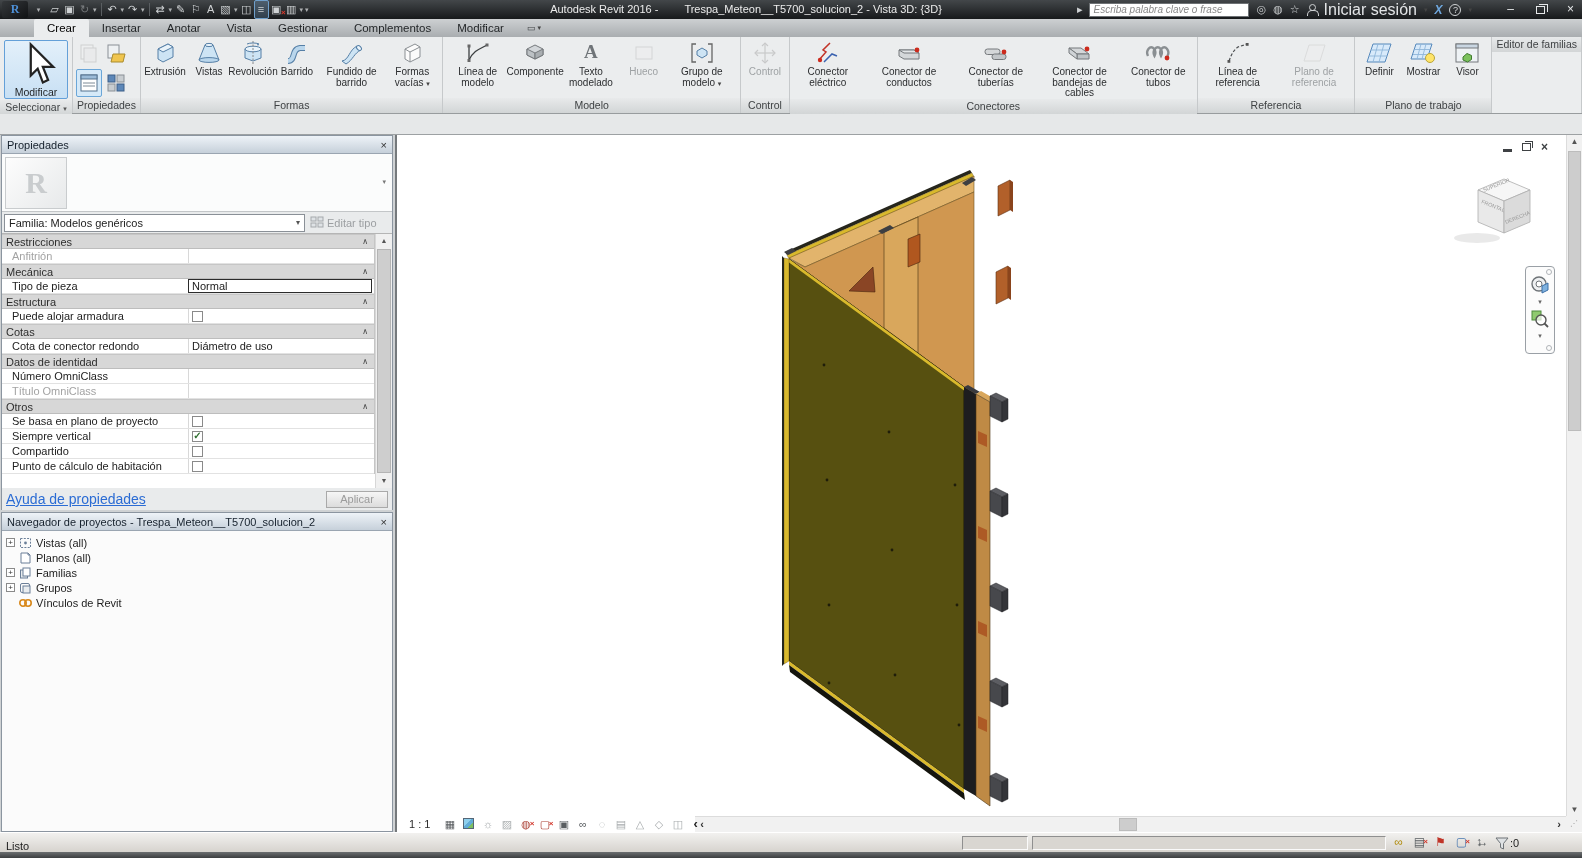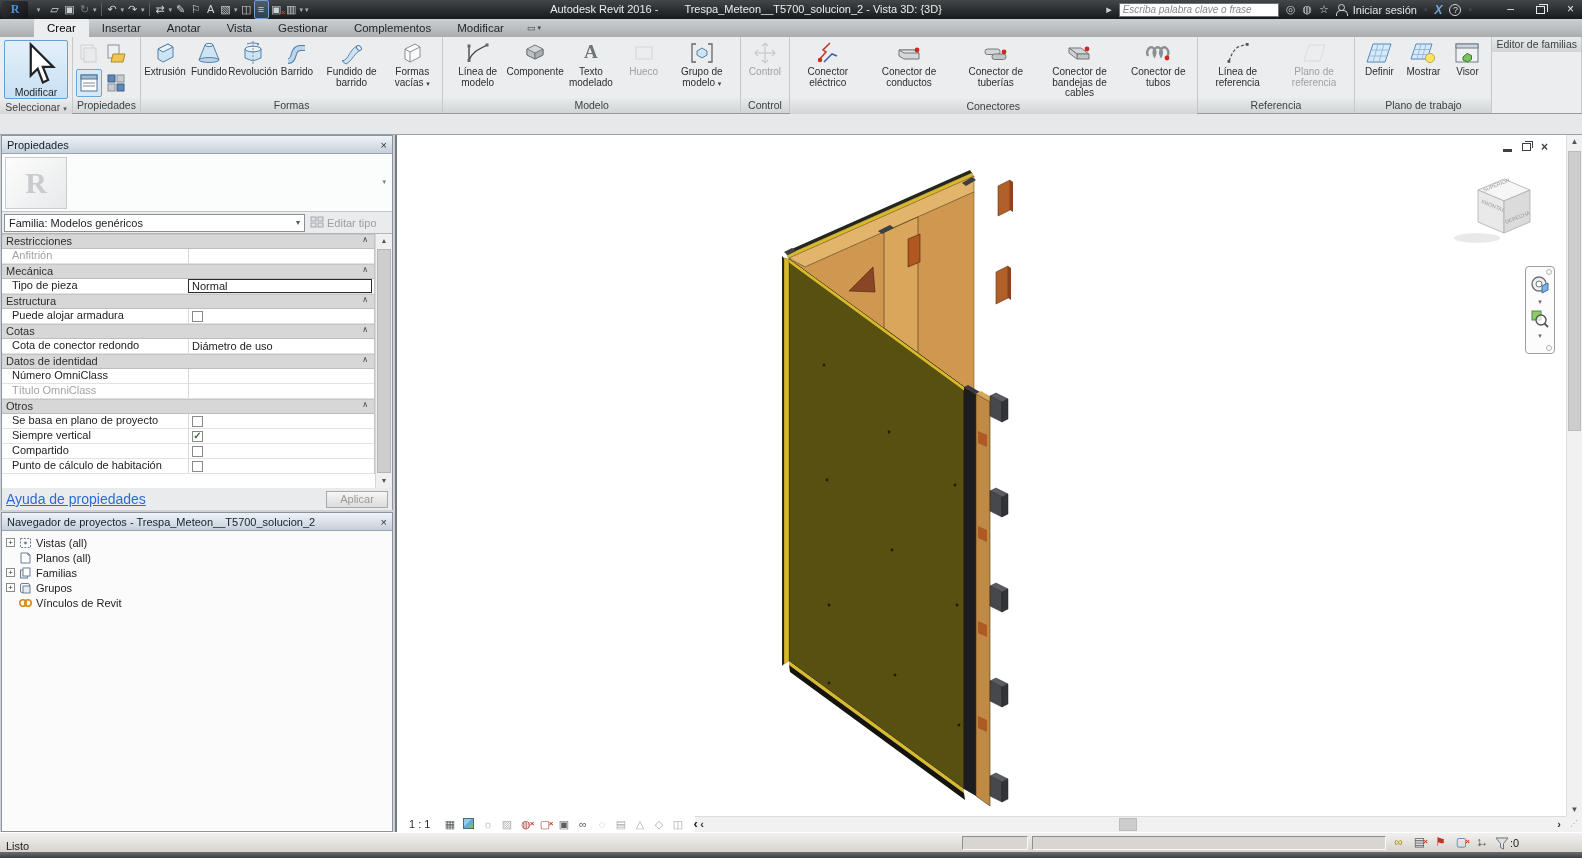--- a/index.html
+++ b/index.html
@@ -25,21 +25,21 @@
     text-align:center;color:#ececec;font-size:11px;white-space:nowrap;pointer-events:none;}
   .title-center .gap{display:inline-block;width:26px;}
   .infocenter{position:absolute;right:110px;top:0;height:19px;display:flex;align-items:center;gap:7px;}
   .infocenter .ic{color:#cfd2d4;font-size:11px;}
   .search-input{width:160px;height:14px;border:1px solid #6e7275;background:#fff;font-style:italic;
     color:#777;font-size:10px;padding:0 3px;font-family:"Liberation Sans",sans-serif;}
   .search-input::placeholder{color:#888;font-style:italic;}
   .person{position:relative;width:10px;height:11px;}
   .person:before{content:"";position:absolute;left:2.5px;top:0;width:5px;height:5px;border:1px solid #cfd2d4;border-radius:50%;}
   .person:after{content:"";position:absolute;left:0;top:6px;width:10px;height:5px;border:1px solid #cfd2d4;border-bottom:none;border-radius:5px 5px 0 0;}
-  .signin-label{color:#e2e4e6;font-size:11px;}
+  .signin-label{color:#e2e4e6;font-size:16px;}
   .xlogo{color:#6fa7dd;font-weight:bold;font-style:italic;font-size:12px;}
   .helpc{width:12px;height:12px;border:1px solid #cfd2d4;border-radius:50%;text-align:center;line-height:11px;font-size:9px;}
   .winbtns{position:absolute;right:8px;top:0;height:19px;display:flex;align-items:center;gap:22px;color:#e6e8ea;}
   .winbtns .wb{font-size:12px;line-height:19px;}
   .wb-restore{width:9px;height:8px;border:1px solid #e6e8ea;position:relative;}
   .wb-restore:before{content:"";position:absolute;left:2px;top:-3px;width:8px;height:7px;border:1px solid #e6e8ea;border-bottom:none;border-left:none;}
 
   
   .tabbar{position:absolute;left:0;top:19px;right:0;height:18px;
     background:linear-gradient(#cdd0d2,#a9adb0);display:flex;align-items:flex-end;padding-left:34px;text-align:center;}
@@ -88,21 +88,21 @@
   .thumb{width:62px;height:52px;margin-left:3px;border:1px solid #c9ccce;background:linear-gradient(135deg,#fdfdfd,#e7e9ea);
     display:flex;align-items:center;justify-content:center;font-family:"Liberation Serif",serif;
     font-size:30px;font-weight:bold;color:#c9ccce;}
   .preview .dd{position:absolute;right:6px;top:24px;color:#777;}
   .typesel-row{height:21px;display:flex;align-items:center;padding:1px 2px;gap:3px;background:#e9ebec;}
   .typesel{flex:1;height:18px;border:1px solid #8a9097;background:#fff;display:flex;align-items:center;padding:0 4px;font-size:11px;color:#222;}
   .typesel .dd{margin-left:auto;color:#555;font-size:8px;}
   .edit-type{width:82px;height:18px;display:flex;align-items:center;gap:3px;color:#9b9ea1;font-size:11px;padding-left:2px;}
   .grid{position:relative;background:#fff;border-top:1px solid #b5b5b5;}
   .grid-rows{margin-right:17px;border-right:1px solid #c5c5c5;}
-  .prow{height:15px;display:flex;border-bottom:1px solid #e2e2e2;background:#fff;}
+  .prow{height:15px;display:flex;align-items:center;border-bottom:1px solid #e2e2e2;background:#fff;}
   .prow.group{background:#d7d7d7;border-bottom:1px solid #bdbdbd;border-top:1px solid #c6c6c6;color:#2e2e2e;}
   .prow.group .glabel{padding-left:4px;}
   .prow.group .gchev{margin-left:auto;padding-right:6px;font-size:8px;color:#444;}
   .plabel{width:186px;padding-left:10px;color:#222;overflow:hidden;white-space:nowrap;}
   .plabel.dis{color:#a3a3a3;}
   .pvalue{flex:1;height:100%;border-left:1px solid #d8d8d8;display:flex;align-items:center;padding-left:3px;color:#222;position:relative;}
   .pvalue.sel{border:1.5px solid #2b2b2b;margin-right:2px;background:#fff;}
   .cb{width:11px;height:11px;border:1px solid #8a8a8a;background:#fff;display:flex;align-items:center;justify-content:center;
       font-size:10px;line-height:10px;color:#2f6f2f;font-weight:bold;}
   .gridscroll{position:absolute;right:0;top:0;bottom:0;width:17px;background:#f0f0f0;border-left:1px solid #d7d7d7;}
@@ -297,21 +297,21 @@
             <polygon points="8,9 18,4 23,7 13,12" fill="#e9f3fa" stroke="#557fa6"></polygon>
           </svg>
           <span class="rlabel">Extrusión</span>
         </div>
         <div class="rbtn">
           <svg class="ri" viewBox="0 0 30 26">
             <polygon points="11,5 19,5 25,20 5,20" fill="#cde4f4" stroke="#557fa6"></polygon>
             <ellipse cx="15" cy="5" rx="4" ry="1.6" fill="#e9f3fa" stroke="#557fa6"></ellipse>
             <ellipse cx="15" cy="20" rx="10" ry="2.4" fill="#b9d6ec" stroke="#557fa6"></ellipse>
           </svg>
-          <span class="rlabel">Fundido</span>
+          <span class="rlabel">Vistas</span>
         </div>
         <div class="rbtn">
           <svg class="ri" viewBox="0 0 30 26">
             <polygon points="7,9 23,9 23,18 15,21 7,18" fill="#cde4f4" stroke="#557fa6"></polygon>
             <ellipse cx="15" cy="9" rx="8" ry="2.8" fill="#e9f3fa" stroke="#557fa6"></ellipse>
             <line x1="15" y1="1" x2="15" y2="24" stroke="#888" stroke-dasharray="2,1.5"></line>
             <path d="M9 4 A8 3 0 0 1 21 4" fill="none" stroke="#557fa6"></path>
               <polygon points="21,4 18.5,3 20,6" fill="#557fa6"></polygon>
           </svg>
           <span class="rlabel">Revolución</span>

